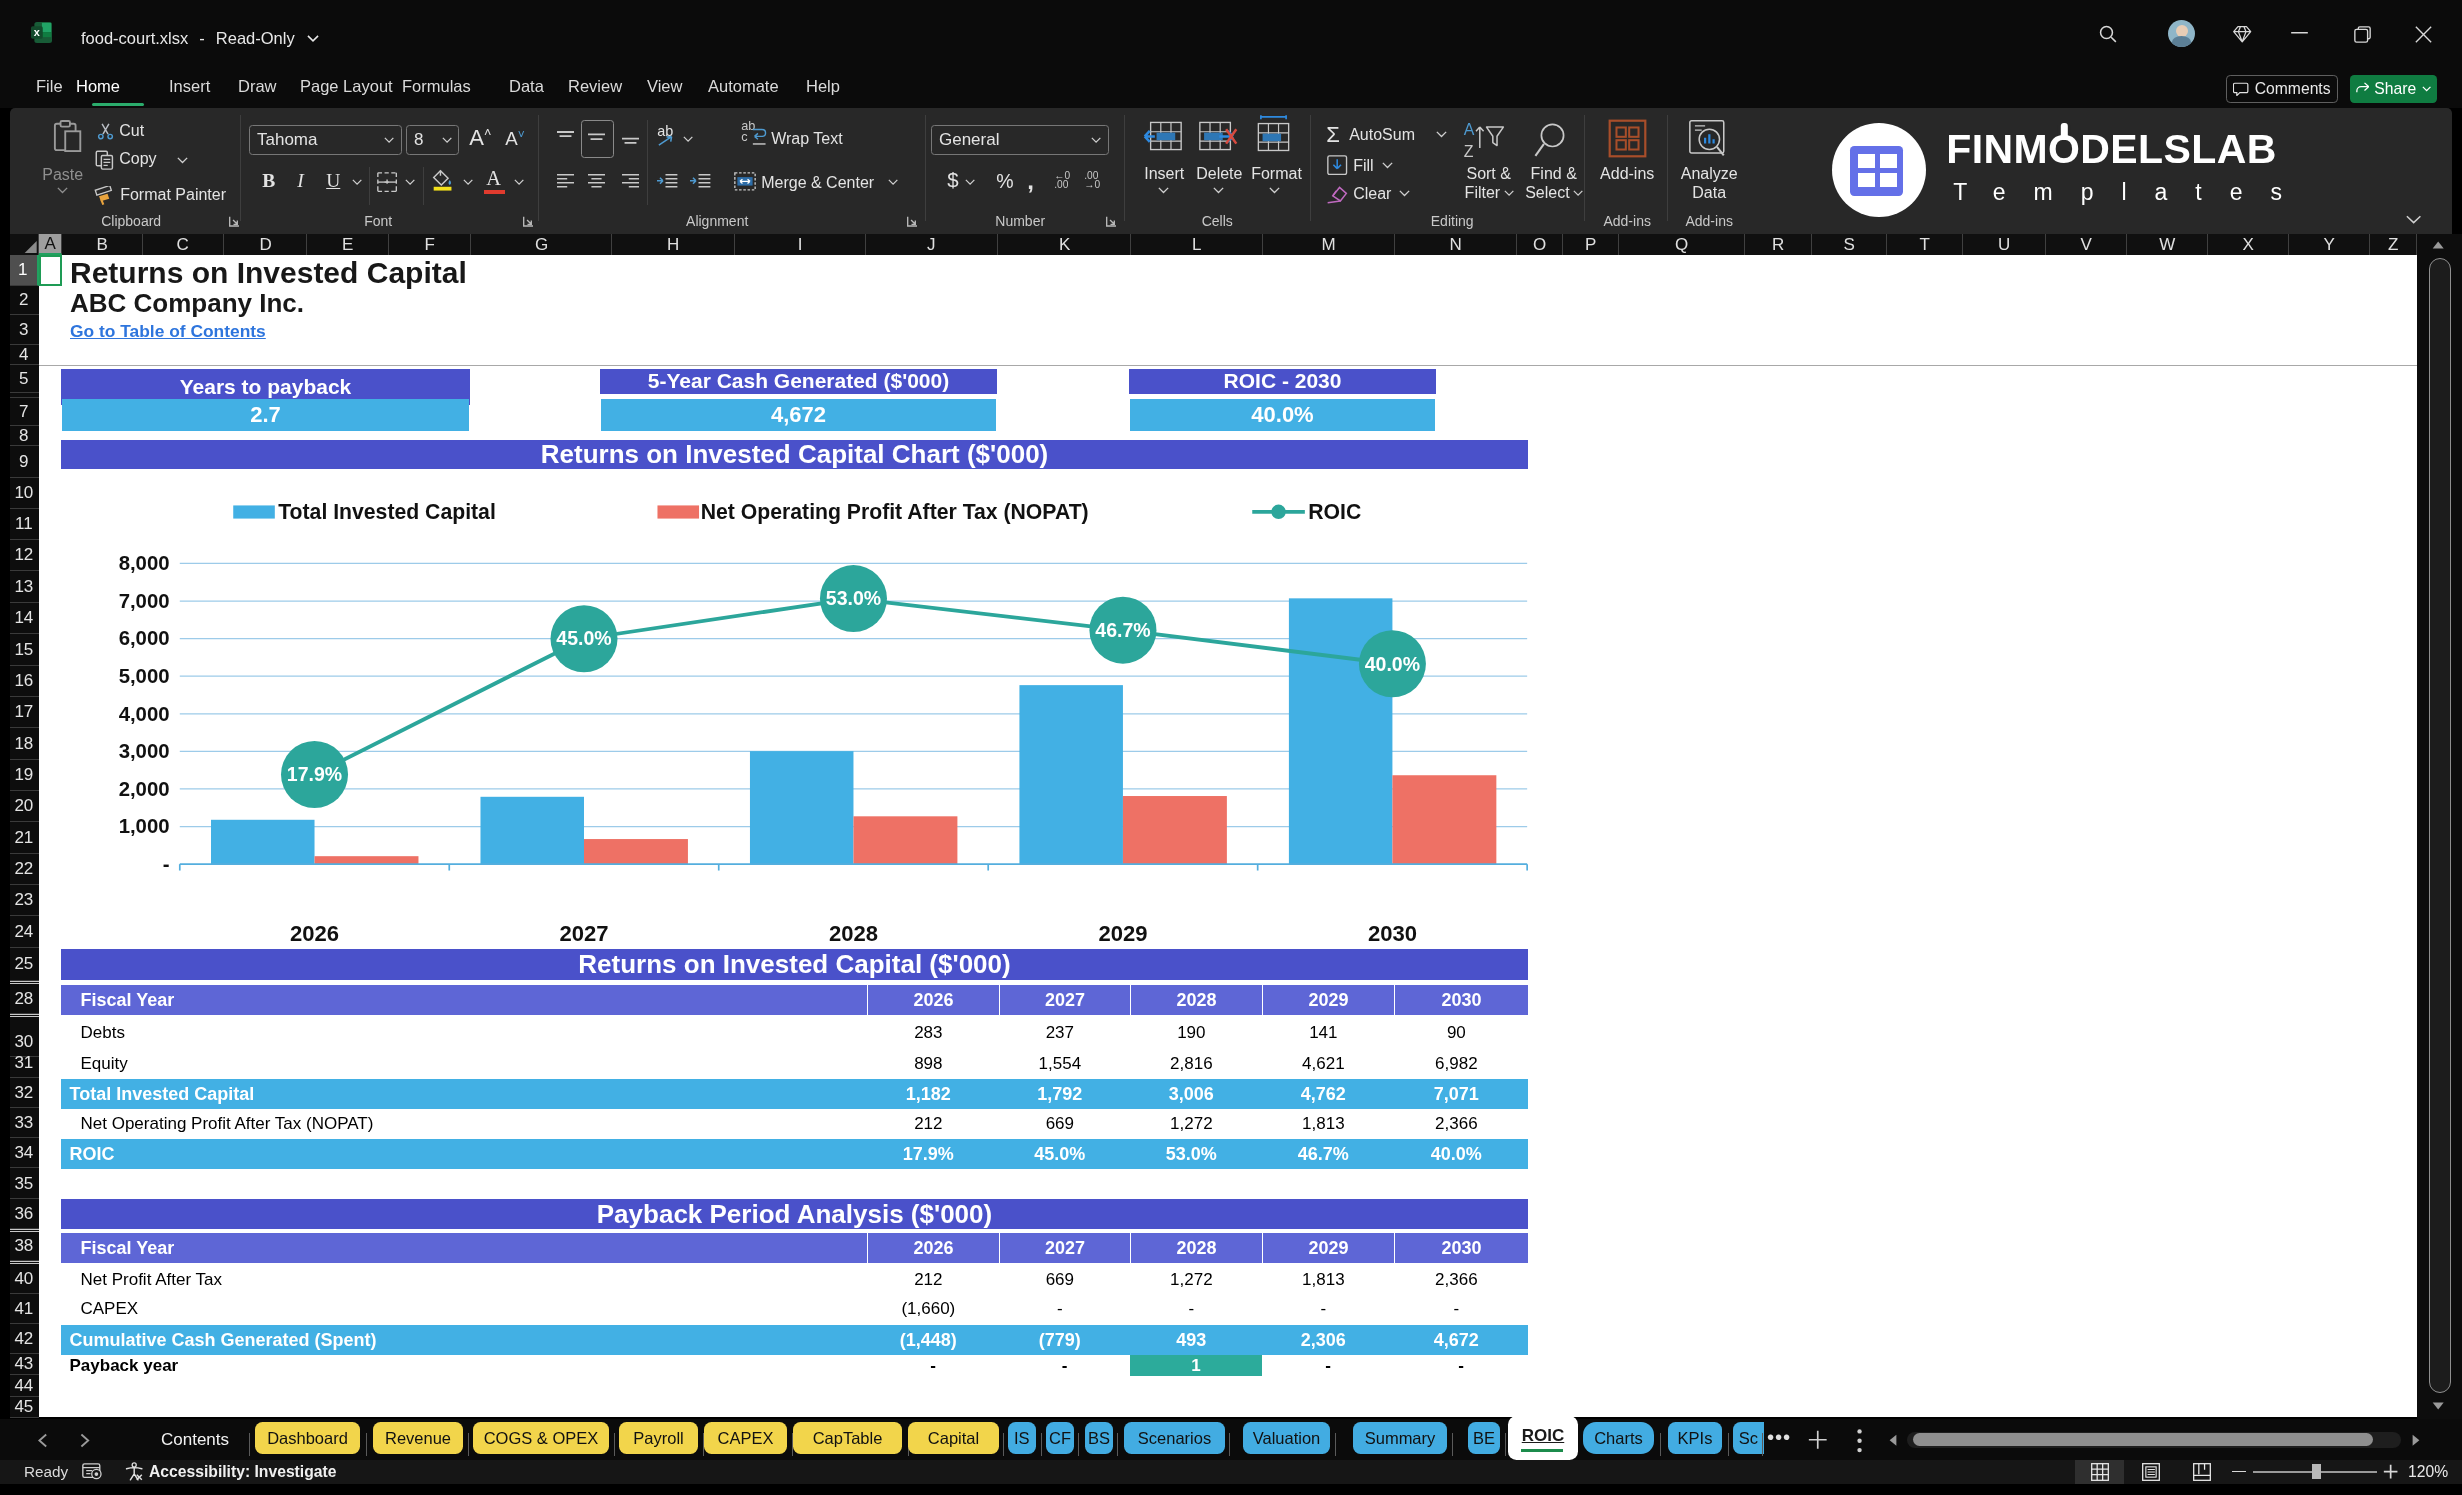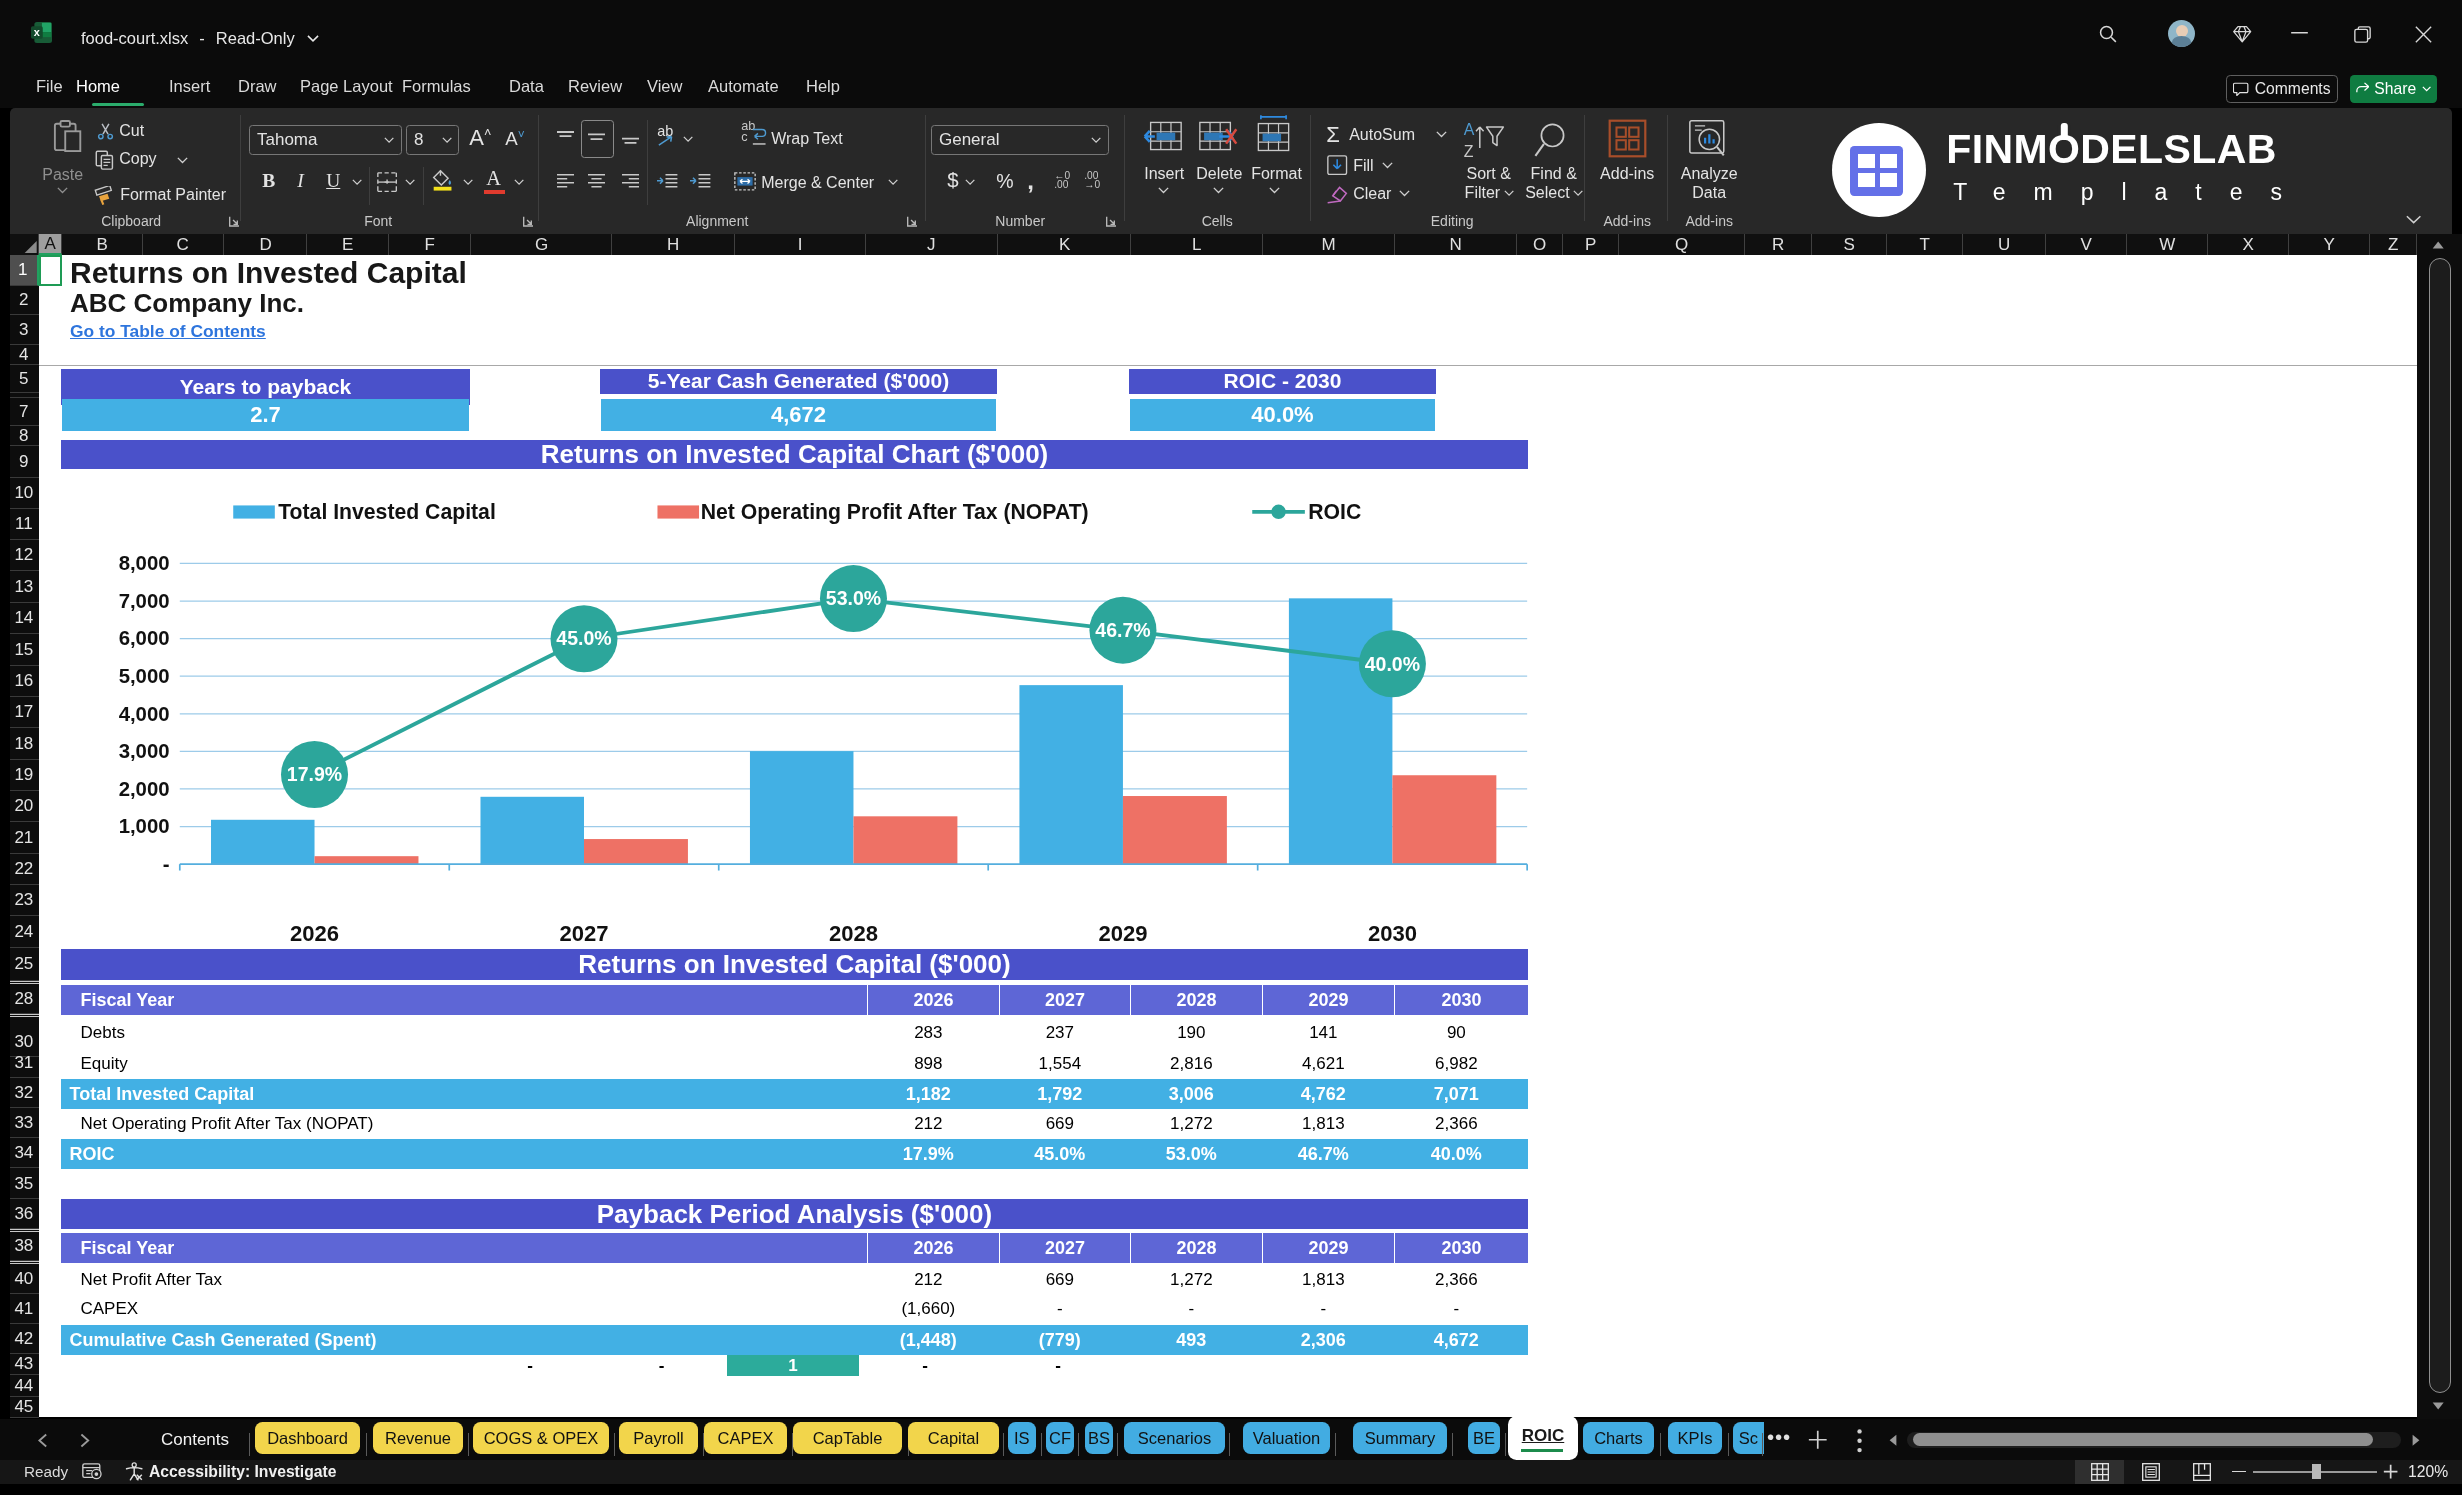--- a/index.html
+++ b/index.html
@@ -626,20 +626,21 @@
     </div>
 <div class="trow cyanrow" style="left:61px;top:1325px;width:1467px;height:30px;font-size:18px;">
       <div class="tcell" style="width:806px;padding-left:8.5px;">Cumulative Cash Generated (Spent)</div>
       <div class="tcell num" style="width:132px;">(1,448)</div>
       <div class="tcell num" style="width:131px;">(779)</div>
       <div class="tcell num" style="width:132px;">493</div>
       <div class="tcell num" style="width:132px;">2,306</div>
       <div class="tcell num" style="width:134px;">4,672</div>
     </div>
 <div class="trow" style="left:61px;top:1355px;width:1467px;height:21.4px;font-size:17px;">
+      <div class="tcell b" style="width:806px;padding-left:8.5px;">Payback year</div>
       <div class="tcell b" style="width:132px;justify-content:center;">-</div>
       <div class="tcell b" style="width:131px;justify-content:center;">-</div>
       <div class="tcell b" style="width:132px;justify-content:center;background:#2cab9b;color:#fff;">1</div>
       <div class="tcell b" style="width:132px;justify-content:center;">-</div>
       <div class="tcell b" style="width:134px;justify-content:center;">-</div>
     </div>
 </div>
 <div class="abs" id="vscroll" style="left:2417px;top:234px;width:46px;height:1185px;background:#0d0d0d;">
   <svg class="abs" style="left:13.6px;top:5.1px" width="14.4" height="12" viewBox="0 0 17 14">
       <path d="M2 11 L8.5 3 L15 11 Z" fill="#9a9a9a"></path>
@@ -679,21 +680,21 @@
   <div class="tab btab" style="left:1085px;width:28px;">BS</div>
   <div class="abs" style="left:1117px;top:14.4px;width:0.8px;height:23px;background:#5a5a5a;"></div>
   <div class="tab btab" style="left:1124px;width:101px;">Scenarios</div>
   <div class="abs" style="left:1229px;top:14.4px;width:0.8px;height:23px;background:#5a5a5a;"></div>
   <div class="tab btab" style="left:1243px;width:87px;">Valuation</div>
   <div class="abs" style="left:1335px;top:14.4px;width:0.8px;height:23px;background:#5a5a5a;"></div>
   <div class="tab btab" style="left:1353px;width:94px;">Summary</div>
   <div class="abs" style="left:1452px;top:14.4px;width:0.8px;height:23px;background:#5a5a5a;"></div>
   <div class="tab btab" style="left:1468px;width:32px;">BE</div>
   <div class="abs" style="left:1505px;top:14.4px;width:0.8px;height:23px;background:#5a5a5a;"></div>
-  <div class="tab btab" style="left:1583px;width:71px;">Charts</div>
+  <div class="tab btab" style="left:1583px;width:71px;border-radius:13px;">Charts</div>
   <div class="abs" style="left:1660px;top:14.4px;width:0.8px;height:23px;background:#5a5a5a;"></div>
   <div class="tab btab" style="left:1668px;width:54px;">KPIs</div>
   <div class="abs" style="left:1728px;top:14.4px;width:0.8px;height:23px;background:#5a5a5a;"></div>
   <div class="tab btab" style="left:1733px;width:31px;border-radius:7.6px 0 0 7.6px;">Sc</div>
   <div class="abs" style="left:1762px;top:14.4px;width:0.8px;height:23px;background:#5a5a5a;"></div>
   <div class="abs" style="left:1508px;top:-3.4px;width:70px;height:44px;background:#fff;border-radius:8.5px;"></div>
   <div class="abs ctr b" style="left:1508px;top:0px;width:70px;height:34px;color:#1a1a1a;font-size:17px;text-decoration:underline;">ROIC</div>
   <div class="abs" style="left:1521px;top:30px;width:42px;height:3.4px;background:#1c8c4c;"></div>
   <div class="abs" style="left:1767px;top:6.8px;color:#e0e0e0;font-size:20.4px;letter-spacing:0.8px;">•••</div>
   <svg class="abs" style="left:1808px;top:11px" width="19.5" height="19.5" viewBox="0 0 23 23">

